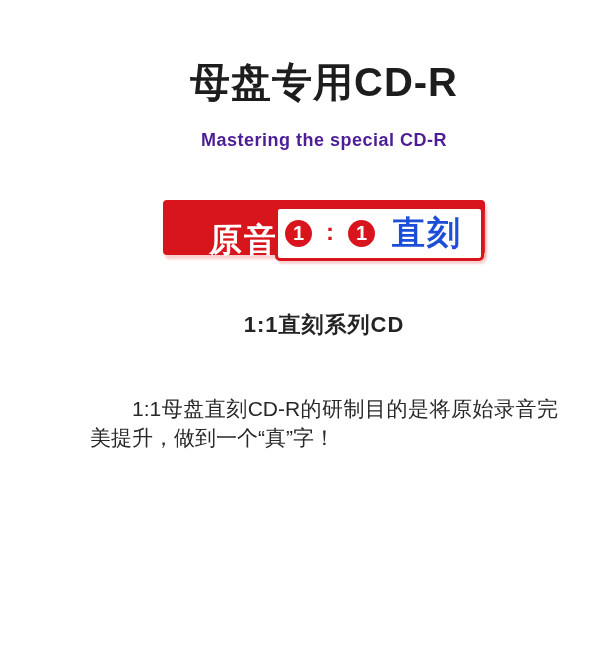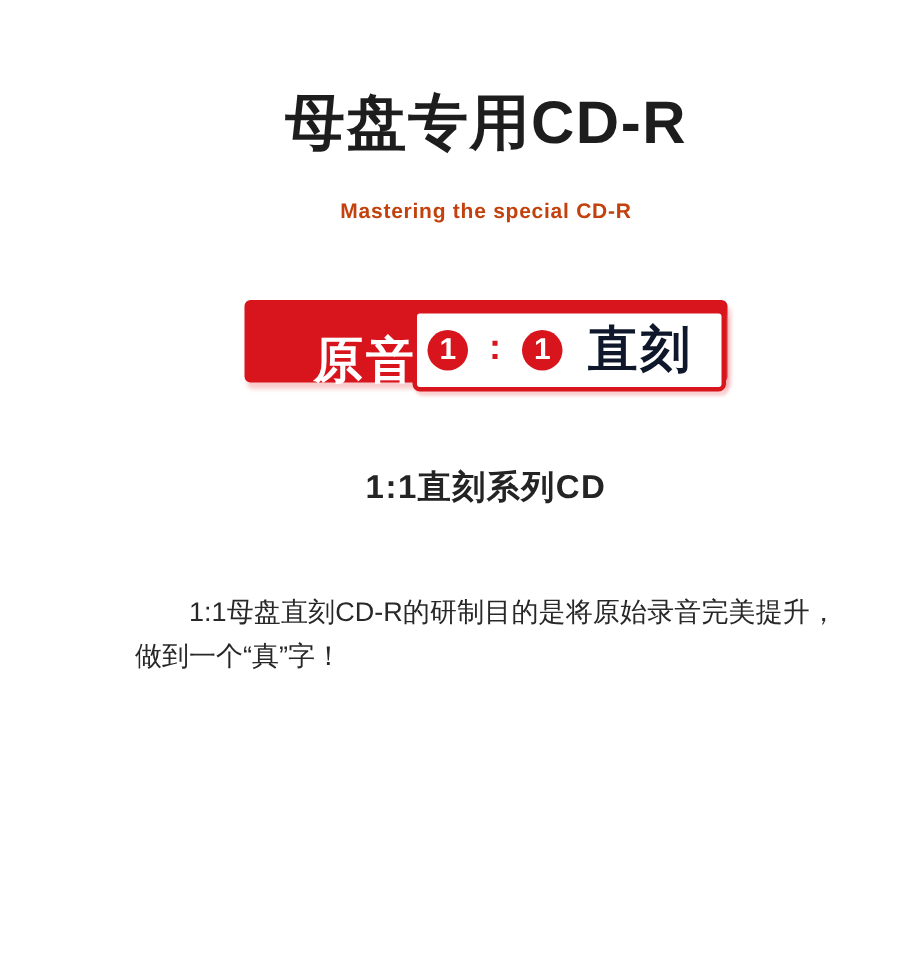--- a/index.html
+++ b/index.html
@@ -19,24 +19,24 @@
   .hdr { text-align: center; padding-top: 11px; }
   .title {
     font-size: 40px;
     line-height: 47px;
     font-weight: 700;
     color: #1d1d1d;
     letter-spacing: 1px;
   }
   .subtitle {
     margin-top: 1px;
-    font-size: 14px;
+    font-size: 18px;
     line-height: 18px;
     font-weight: 700;
-    color: #c2410c;
+    color: #4c1d95;
     letter-spacing: 0.5px;
   }
   
   .banner {
     position: relative;
     width: 322px;
     height: 55px;
     margin: 27px auto 0;
     background: #d8151d;
     border-radius: 4px;
@@ -83,41 +83,41 @@
   .colon {
     color: #d8151d;
     font-size: 24px;
     font-weight: 900;
     line-height: 1;
     margin: 0 2px;
     position: relative;
     top: -2px;
   }
   .zhike {
-    color: #0f172a;
+    color: #1d4ed8;
     font-size: 33px;
     font-weight: 900;
     margin-left: 5px;
     letter-spacing: 2px;
     white-space: nowrap;
   }
   
   .section-heading {
     margin-top: 42px;
     text-align: center;
     font-size: 22px;
     line-height: 31px;
     font-weight: 700;
     color: #242424;
     letter-spacing: 1px;
   }
   
   .content {
     margin: 18px 30px 0;
-    font-size: 18px;
+    font-size: 21px;
     line-height: 29px;
     color: #282828;
     text-align: justify;
   }
   .content p {
     margin: 0;
     text-indent: 2em;
   }
 </style>
 </head>

